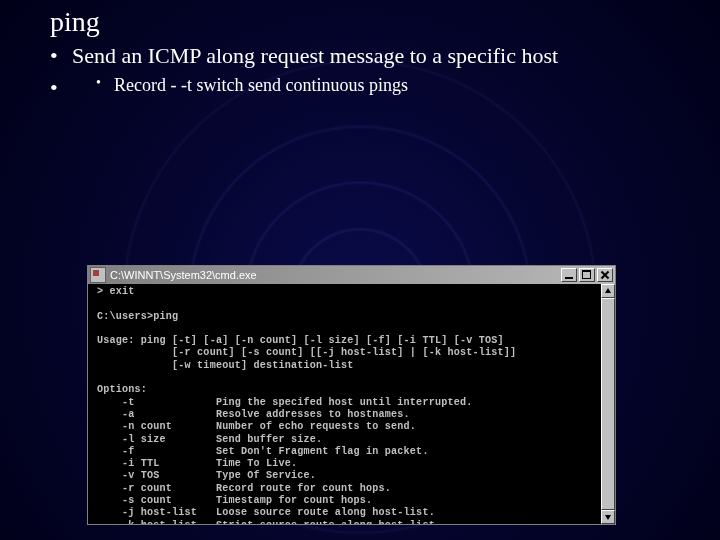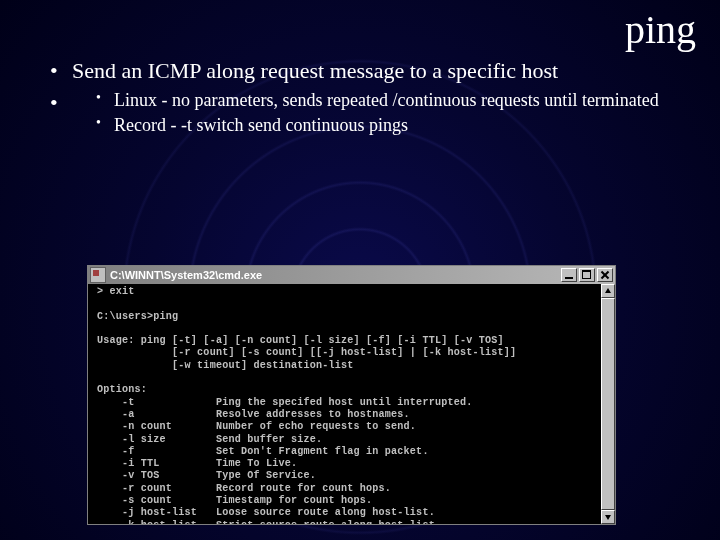--- a/index.html
+++ b/index.html
@@ -19,24 +19,23 @@
                       rgba(30,30,120,0) 14%, rgba(60,60,160,0.22) 14.5%, rgba(30,30,120,0) 15%,
                       rgba(30,30,120,0) 24%, rgba(60,60,160,0.2) 24.5%, rgba(30,30,120,0) 25%,
                       rgba(30,30,120,0) 36%, rgba(60,60,160,0.18) 36.5%, rgba(30,30,120,0) 37%,
                       rgba(30,30,120,0) 50%, rgba(60,60,160,0.15) 50.5%, rgba(30,30,120,0) 51%),
       radial-gradient(circle at 50% 55%, #0a0a4a 0%, #050530 45%, #000018 100%);
     color: #ffffff;
     box-sizing: border-box;
     padding: 6px 24px 8px 24px;
   }
   .title {
-    font-size: 40px;
+    font-size: 28px;
     font-weight: normal;
     margin: 0 0 4px 26px;
-    text-align: right;
   }
   ul.lvl1 {
     margin: 0 0 0 26px;
     padding: 0;
     list-style: none;
   }
   ul.lvl1 > li {
     font-size: 22px;
     line-height: 1.28;
     position: relative;
@@ -101,21 +100,21 @@
     content: "";
     position: absolute;
     left: 2px; top: 2px;
     width: 6px; height: 6px;
     background: #a04040;
   }
   .titlebar .wintitle {
     flex: 1;
     font-family: Tahoma, sans-serif;
     font-size: 11px;
-    font-weight: bold;
+    font-weight: normal;
     color: #ffffff;
     white-space: nowrap;
   }
   .titlebar .btns {
     display: flex;
     gap: 2px;
   }
   .titlebar .btn {
     width: 16px;
     height: 14px;
@@ -211,21 +210,20 @@
 <body>
 
 <div class="slide">
 
   <div class="title">ping</div>
 
   <ul class="lvl1">
     <li>Send an ICMP along request message to a specific host</li>
     <li>
       <ul class="lvl2">
-        <li>Linux - no parameters, sends repeated /continuous requests until terminated</li>
         <li>Record - -t switch send continuous pings</li>
       </ul>
     </li>
   </ul>
 
   <div class="cmd-window">
     <div class="titlebar">
       <div class="sysicon"></div>
       <div class="wintitle">C:\WINNT\System32\cmd.exe</div>
       <div class="btns">

